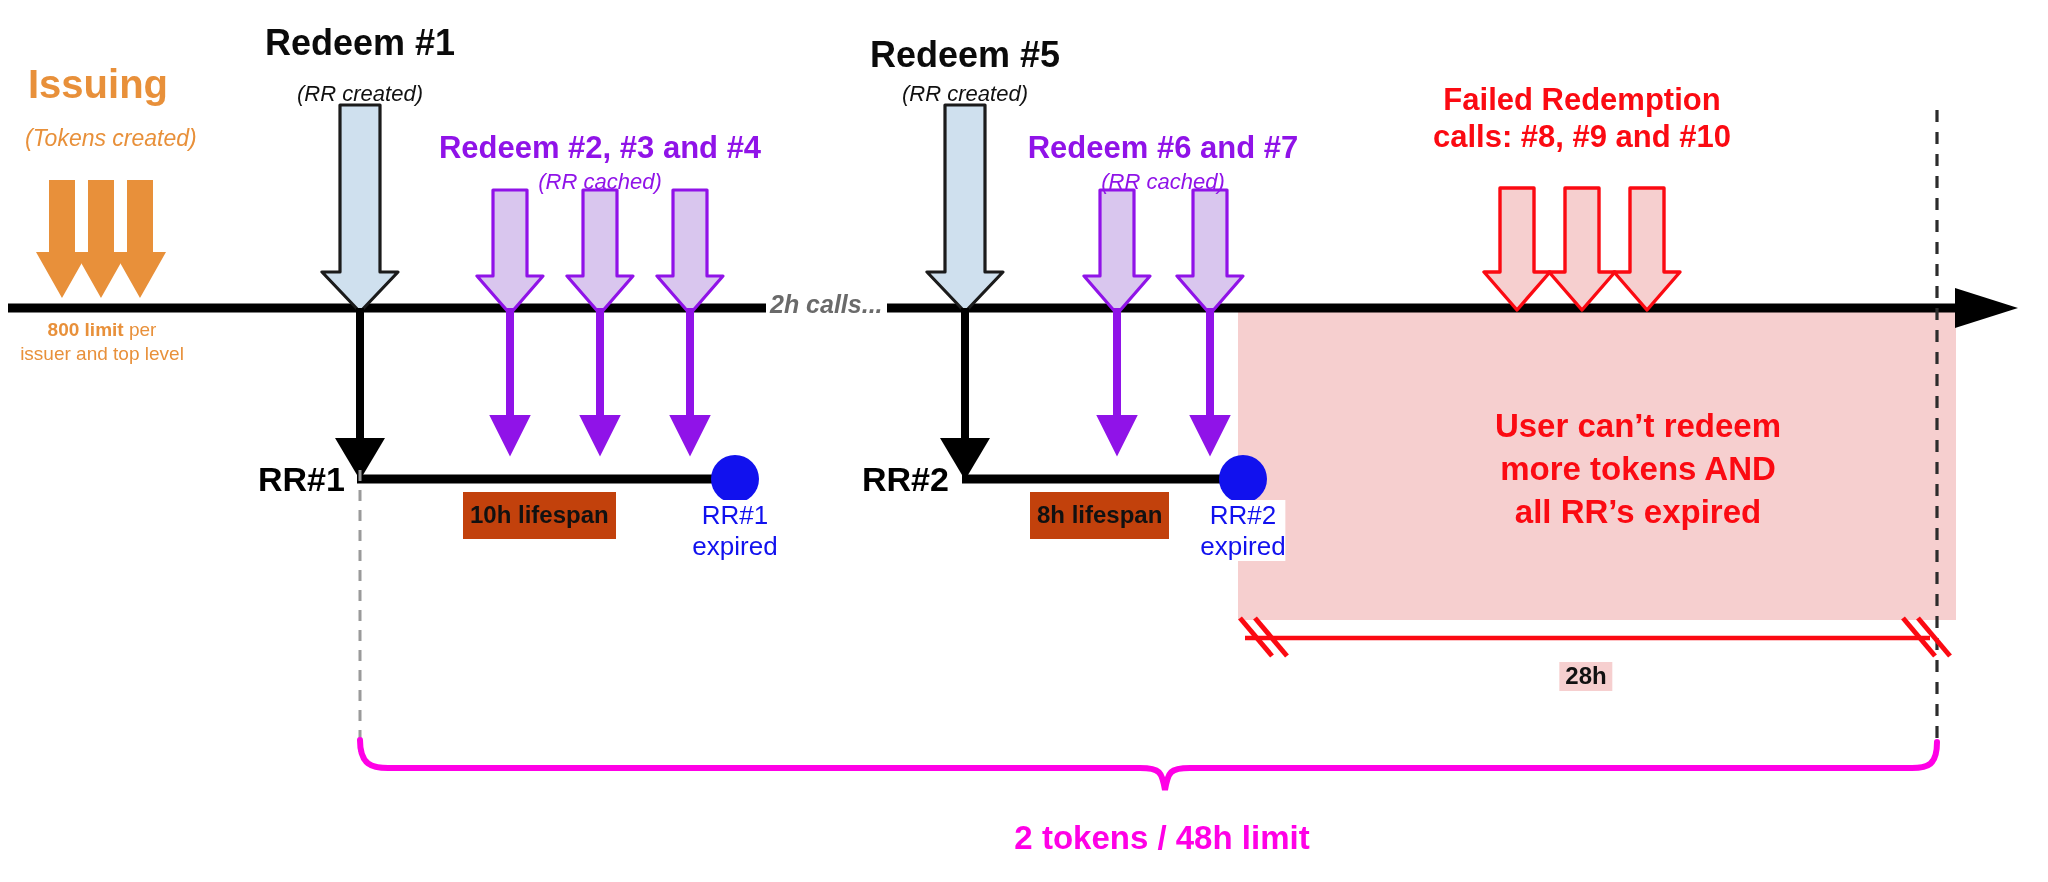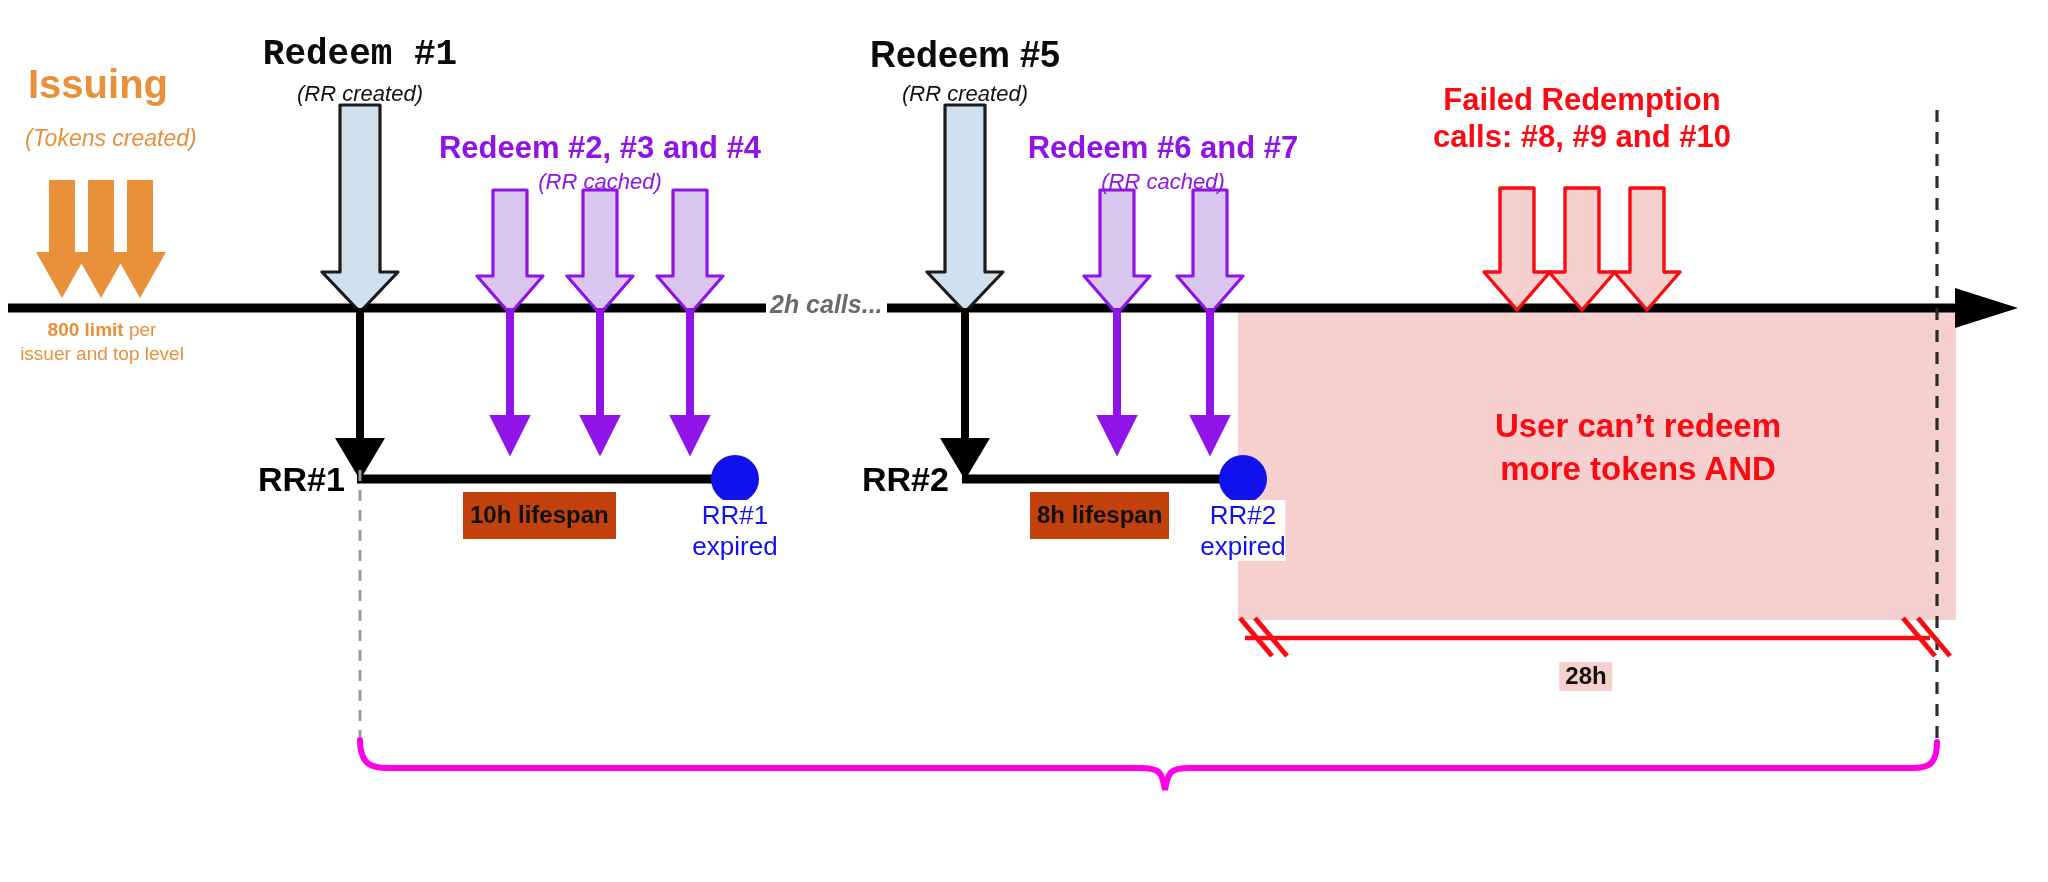--- a/index.html
+++ b/index.html
@@ -120,21 +120,21 @@
              C1168,772 1170,768 1190,768 L1912,768 C1928,768 1937,765 1937,742" fill="none" stroke="#FF00E6" stroke-width="6" stroke-linecap="round"></path>
   </svg>
 
   <div class="lbl orange-title" style="left:28px;top:62px;">Issuing</div>
   <div class="lbl orange-sub" style="left:25px;top:126px;">(Tokens created)</div>
   <div class="lbl orange-note" style="left:102px;top:318px;transform:translateX(-50%);">
     <span class="b">800 limit</span><span> per</span><br>
     <span>issuer and top level</span>
   </div>
 
-  <div class="lbl black-title ctr" style="left:360px;top:35px;font-family:Liberation Mono, monospace;">Redeem #1</div>
+  <div class="lbl black-title ctr" style="left:360px;top:23px;">Redeem #1</div>
   <div class="lbl black-sub ctr" style="left:360px;top:82px;">(RR created)</div>
 
   <div class="lbl purple-title ctr" style="left:600px;top:131px;">Redeem #2, #3 and #4</div>
   <div class="lbl purple-sub ctr" style="left:600px;top:170px;">(RR cached)</div>
 
   <div class="lbl later" style="left:766px;top:290px;">2h calls...</div>
 
   <div class="lbl black-title ctr" style="left:965px;top:35px;">Redeem #5</div>
   <div class="lbl black-sub ctr" style="left:965px;top:82px;">(RR created)</div>
 
@@ -156,18 +156,20 @@
   <div class="lbl rr-name" style="left:862px;top:460px;">RR#2</div>
   <div class="lbl span-chip" style="left:1030px;top:492px;">8h lifespan</div>
   <div class="lbl exp" style="left:1243px;top:500px;transform:translateX(-50%);">
     <span>RR#2</span><br>
     <span>expired</span>
   </div>
 
   <div class="lbl red-big" style="left:1638px;top:405px;transform:translateX(-50%);">
     <span>User can’t redeem</span><br>
     <span>more tokens AND</span><br>
+    <span>all RR’s expired</span>
   </div>
 
   <div class="lbl h28-chip" style="left:1586px;top:650px;transform:translateX(-50%);">28h</div>
 
+  <div class="lbl magenta ctr" style="left:1162px;top:820px;">2 tokens / 48h limit</div>
 
 </div>
 
 </body></html>

